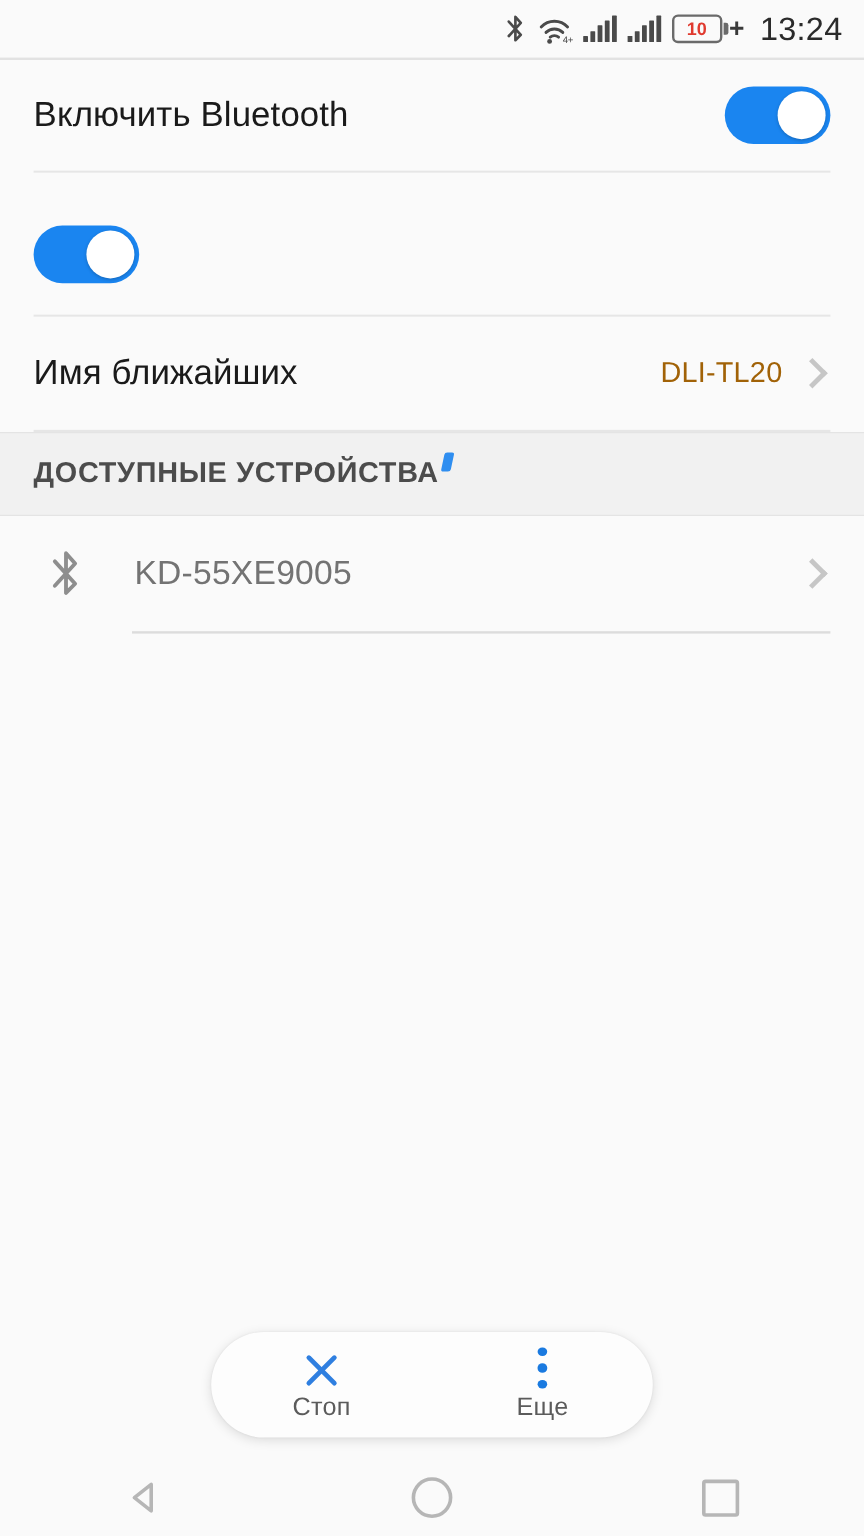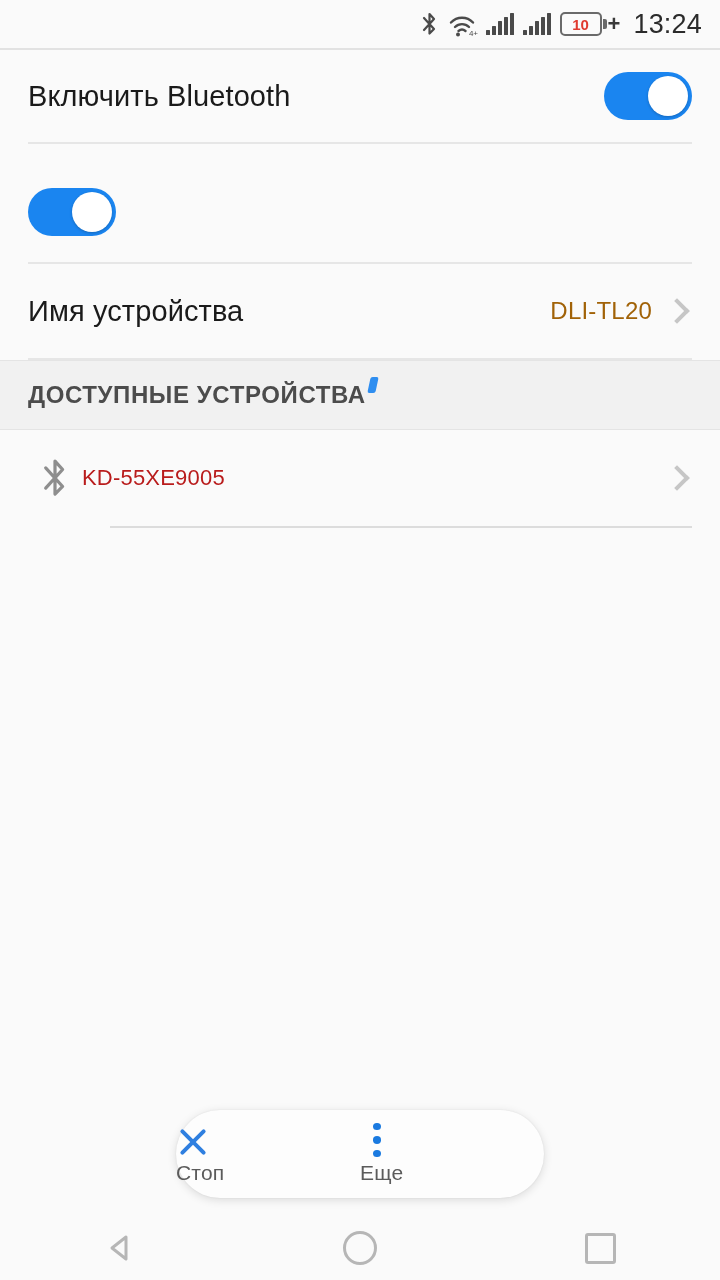--- a/index.html
+++ b/index.html
@@ -85,31 +85,31 @@
     background:#f1f1f1; height:70px; display:flex; align-items:center;
     padding:0 28px; border-top:1px solid #e4e4e4; border-bottom:1px solid #e4e4e4;
   }
   .section-title { font-size:24px; color:#4c4c4c; font-weight:bold; letter-spacing:0.6px; }
   .scan-dot { width:8px; height:16px; margin-left:3px; align-self:flex-start; margin-top:16px;
               background:#2f8ef0; border-radius:2px; transform:skewX(-12deg); }
 
   
   .device-row { height:96px; display:flex; align-items:center; padding:0 28px; background:#fafafa; }
   .device-icon { width:54px; display:flex; justify-content:center; flex:none; }
-  .device-name { flex:1; font-size:22px; color:#b91c1c; letter-spacing:0.2px; }
+  .device-name { flex:1; font-size:28px; color:#737373; margin-left:30px; letter-spacing:0.2px; }
 
   
   .action-pill {
     position:absolute; left:50%; transform:translateX(-50%);
     bottom:82px; width:368px; height:88px;
     background:#fdfdfd; border-radius:44px;
     box-shadow:0 2px 10px rgba(0,0,0,.13), 0 0 2px rgba(0,0,0,.07);
     display:flex; align-items:center;
   }
-  .action-btn { flex:1; display:flex; flex-direction:column; 
+  .action-btn { flex:1; display:flex; flex-direction:column; align-items:center;
                 justify-content:center; gap:4px; cursor:pointer; height:100%; }
   .action-label { font-size:21px; color:#5b5b5b; letter-spacing:0.2px; }
   .x-icon { width:34px; height:34px; position:relative; }
   .x-icon b { position:absolute; top:50%; left:0; width:100%; height:4px;
               background:#2f7fe0; border-radius:2px; }
   .x-icon b:nth-child(1){ transform:rotate(45deg); }
   .x-icon b:nth-child(2){ transform:rotate(-45deg); }
   .dots-icon { width:34px; height:34px; display:flex; flex-direction:column;
                align-items:center; justify-content:center; gap:6px; }
   .dots-icon i { display:block; width:8px; height:8px; border-radius:50%; background:#1a7ae0; }
@@ -184,21 +184,21 @@
     </div>
     <div class="divider"></div>
 
     <div class="row row-toggle-tall">
       <div class="toggle"></div>
     </div>
     <div class="divider"></div>
 
     <div class="row row-nav">
       <div class="row-main">
-        <div class="row-title">Имя устройства</div>
+        <div class="row-title">Имя ближайших</div>
       </div>
       <div class="row-value">DLI-TL20</div>
       <div class="chev"></div>
     </div>
     <div class="divider"></div>
 
   </div>
 
   <div class="section-head">
     <span class="section-title">ДОСТУПНЫЕ УСТРОЙСТВА</span>

